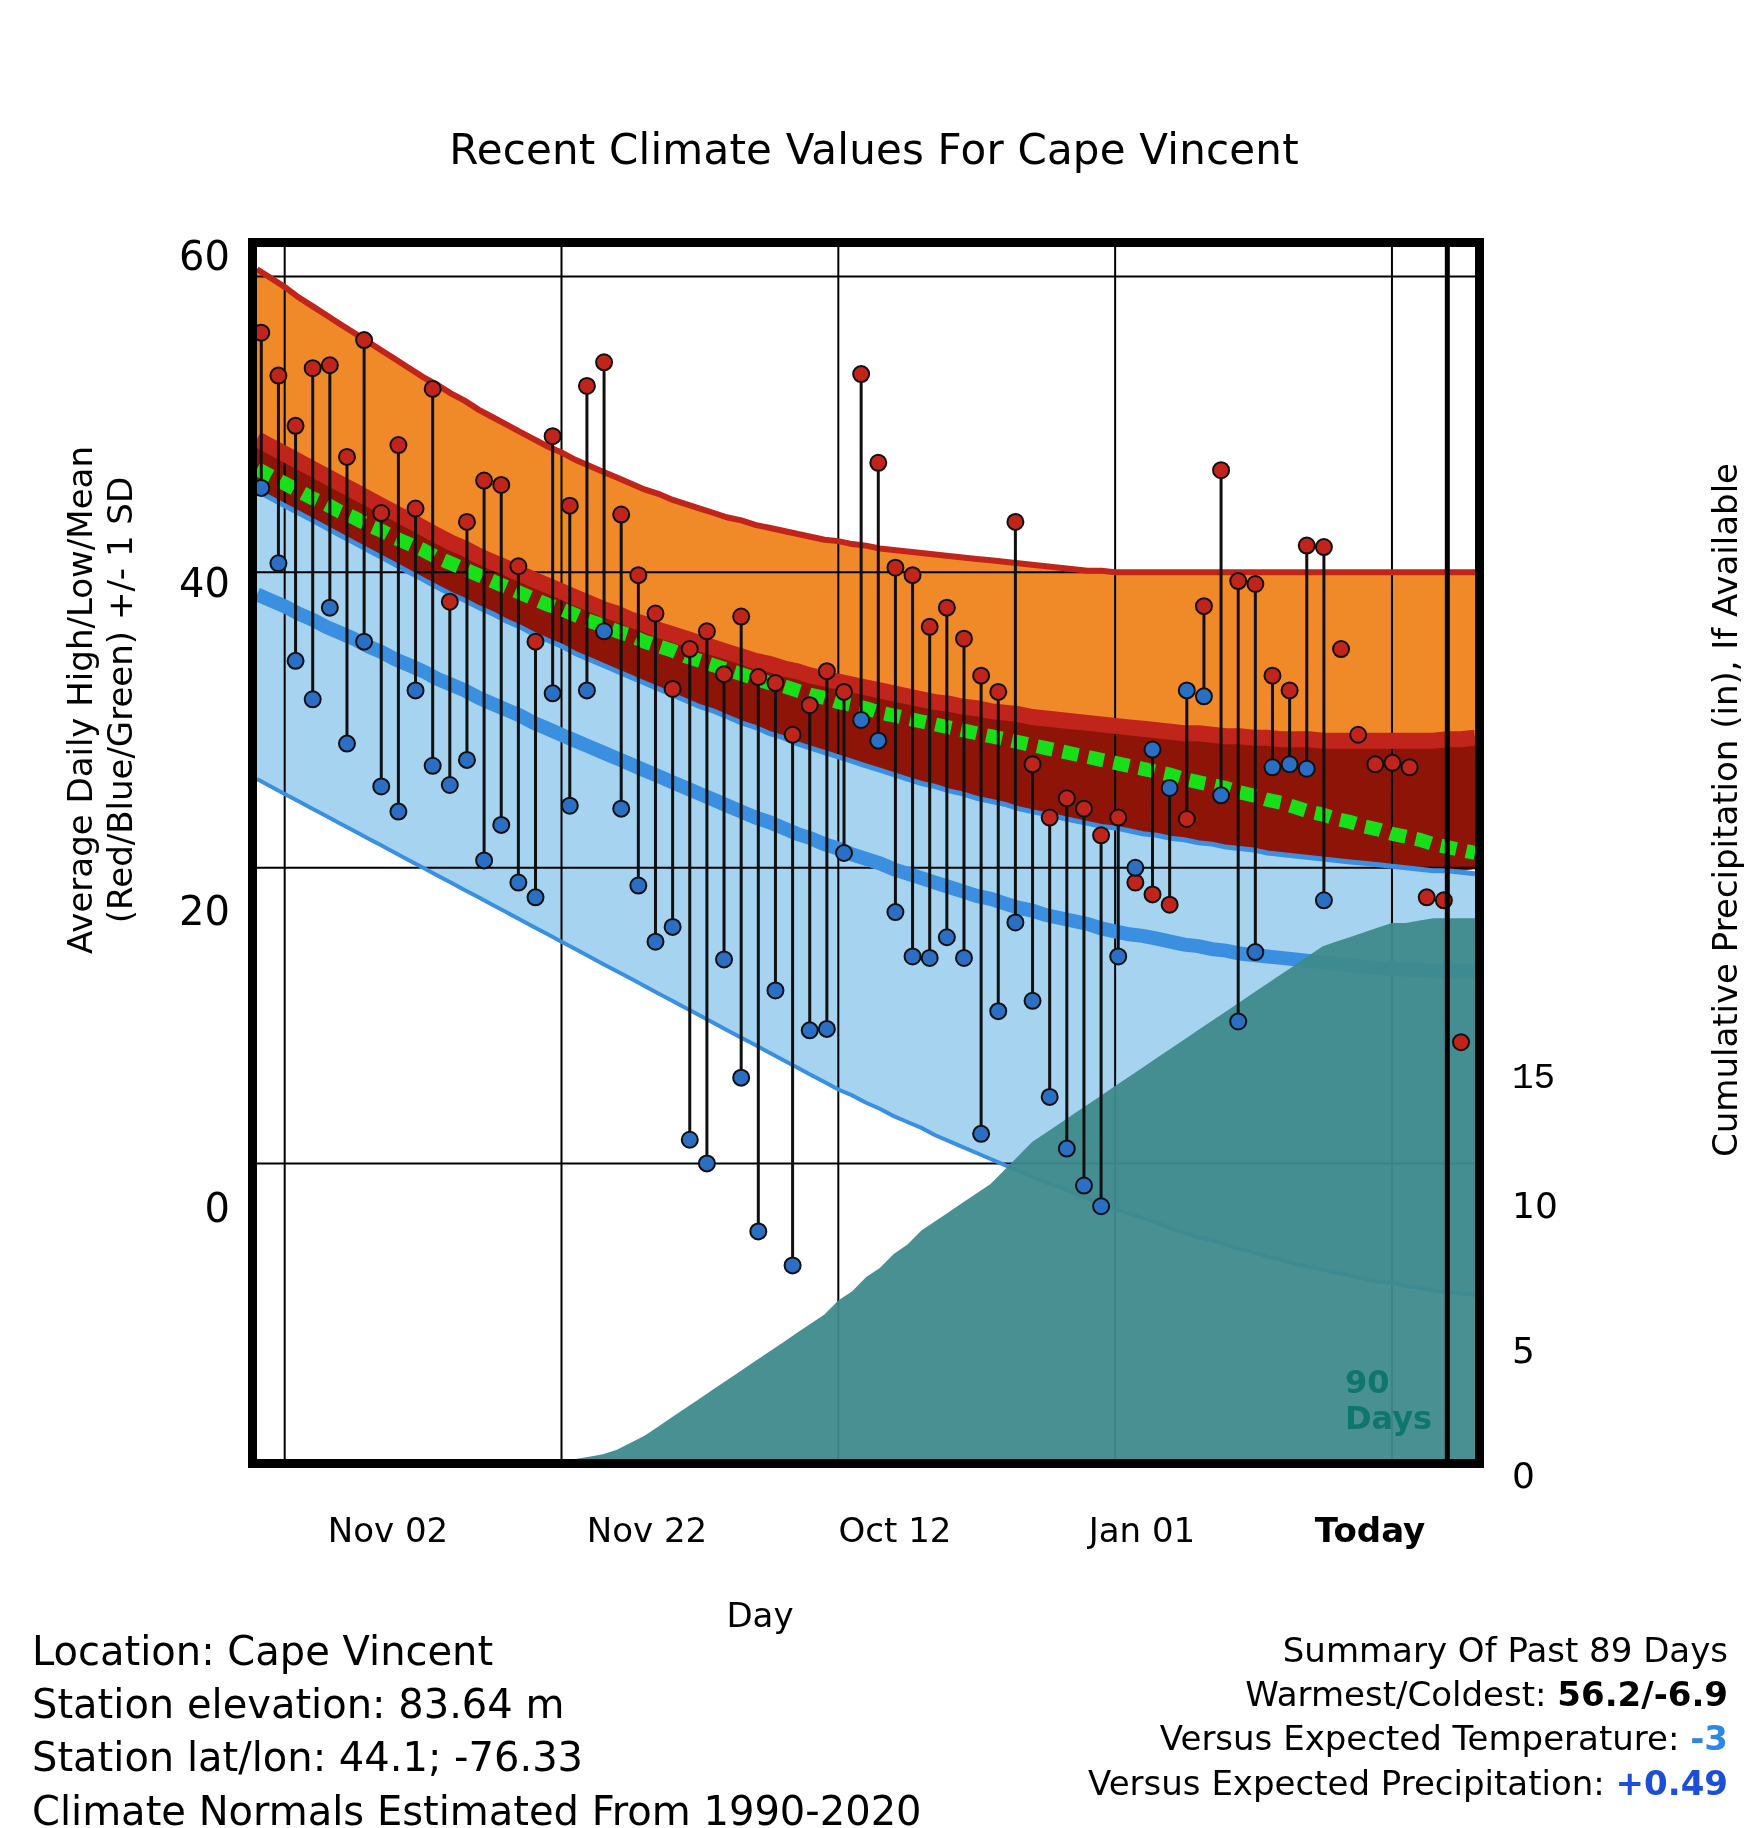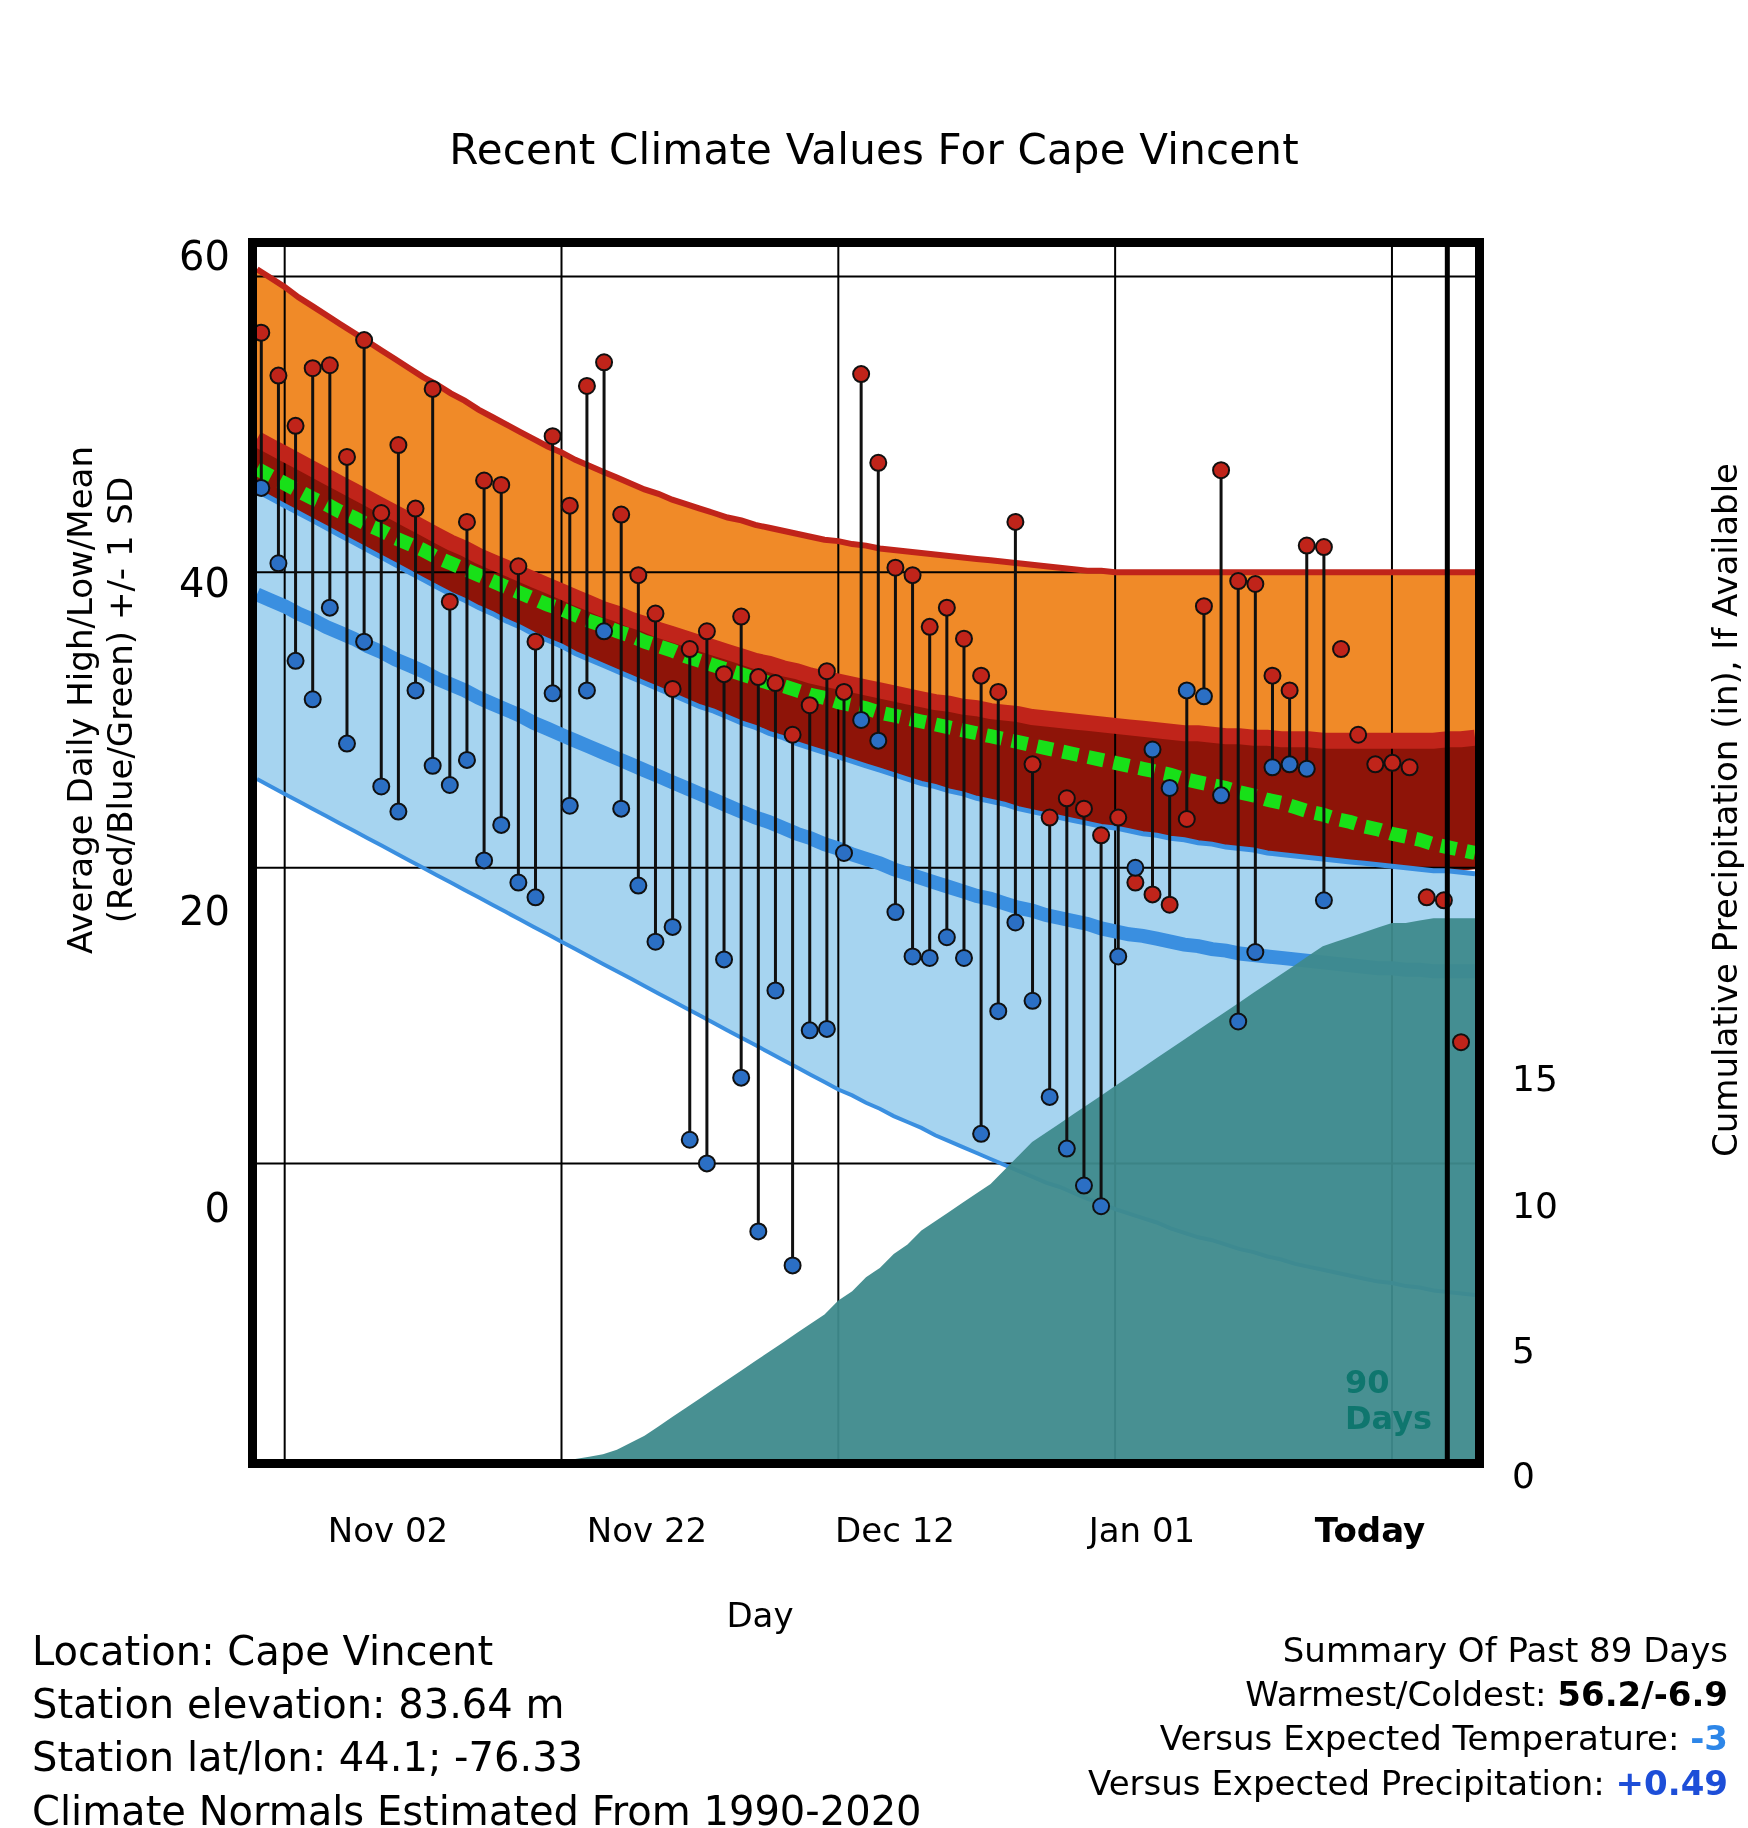--- a/index.html
+++ b/index.html
@@ -32,28 +32,28 @@
 
   <div class="ylabel-left">Average Daily High/Low/Mean (Red/Blue/Green) +/- 1 SD</div>
   <div class="ylabel-right">Cumulative Precipitation (in), If Available</div>
   <div class="xlabel">Day</div>
 
   <div class="ytick-left" style="left:100px;top:233px;">60</div>
   <div class="ytick-left" style="left:100px;top:560px;">40</div>
   <div class="ytick-left" style="left:100px;top:888px;">20</div>
   <div class="ytick-left" style="left:100px;top:1185px;">0</div>
 
-  <div class="ytick-right" style="left:1512px;top:1058px;">15</div>
+  <div class="ytick-right" style="left:1512px;top:1058px;font-family:Liberation Mono, monospace;">15</div>
   <div class="ytick-right" style="left:1512px;top:1185px;">10</div>
   <div class="ytick-right" style="left:1512px;top:1330px;">5</div>
   <div class="ytick-right" style="left:1512px;top:1455px;">0</div>
 
   <div class="xtick" style="left:258px;top:1510px;">Nov 02</div>
   <div class="xtick" style="left:517px;top:1510px;">Nov 22</div>
-  <div class="xtick" style="left:765px;top:1510px;">Dec 12</div>
+  <div class="xtick" style="left:765px;top:1510px;">Oct 12</div>
   <div class="xtick" style="left:1012px;top:1510px;">Jan 01</div>
   <div class="xtick bold" style="left:1240px;top:1510px;">Today</div>
 
   <div class="plotbox">
     <svg id="plot-svg" width="1218" height="1212" viewBox="0 0 1218 1212" preserveAspectRatio="none">
         <path d="M0.0 22.2 L13.8 31.0 L27.7 39.9 L41.5 50.3 L55.4 59.1 L69.2 68.0 L83.0 76.9 L96.9 85.7 L110.7 94.6 L124.6 103.5 L138.4 112.3 L152.3 121.2 L166.1 130.1 L179.9 137.5 L193.8 146.3 L207.6 153.7 L221.5 162.6 L235.3 170.0 L249.1 177.4 L263.0 184.8 L276.8 192.1 L290.7 199.5 L304.5 205.4 L318.3 212.8 L332.2 218.8 L346.0 224.7 L359.9 230.6 L373.7 236.5 L387.5 242.4 L401.4 246.8 L415.2 252.7 L429.1 257.2 L442.9 261.6 L456.8 266.0 L470.6 270.5 L484.4 273.4 L498.3 277.9 L512.1 280.8 L526.0 283.8 L539.8 286.7 L553.6 289.7 L567.5 292.7 L581.3 294.1 L595.2 297.1 L609.0 298.6 L622.8 301.5 L636.7 303.0 L650.5 304.5 L664.4 306.0 L678.2 307.4 L692.0 308.9 L705.9 310.4 L719.7 311.9 L733.6 313.3 L747.4 314.8 L761.3 316.3 L775.1 317.8 L788.9 319.3 L802.8 320.7 L816.6 322.2 L830.5 323.7 L844.3 323.7 L858.1 325.2 L872.0 325.2 L885.8 325.2 L899.7 325.2 L913.5 325.2 L927.3 325.2 L941.2 325.2 L955.0 325.2 L968.9 325.2 L982.7 325.2 L996.5 325.2 L1010.4 325.2 L1024.2 325.2 L1038.1 325.2 L1051.9 325.2 L1065.8 325.2 L1079.6 325.2 L1093.4 325.2 L1107.3 325.2 L1121.1 325.2 L1135.0 325.2 L1148.8 325.2 L1162.6 325.2 L1176.5 325.2 L1190.3 325.2 L1204.2 325.2 L1218.0 325.2 L1218.0 490.7 L1204.2 492.2 L1190.3 492.2 L1176.5 493.7 L1162.6 493.7 L1148.8 493.7 L1135.0 493.7 L1121.1 493.7 L1107.3 493.7 L1093.4 493.7 L1079.6 493.7 L1065.8 493.7 L1051.9 492.2 L1038.1 492.2 L1024.2 492.2 L1010.4 490.7 L996.5 490.7 L982.7 489.2 L968.9 489.2 L955.0 487.8 L941.2 486.3 L927.3 486.3 L913.5 484.8 L899.7 483.3 L885.8 481.8 L872.0 480.4 L858.1 478.9 L844.3 477.4 L830.5 475.9 L816.6 474.5 L802.8 473.0 L788.9 471.5 L775.1 470.0 L761.3 467.1 L747.4 465.6 L733.6 464.1 L719.7 461.2 L705.9 459.7 L692.0 456.7 L678.2 455.2 L664.4 452.3 L650.5 449.3 L636.7 446.4 L622.8 443.4 L609.0 440.5 L595.2 437.5 L581.3 434.5 L567.5 431.6 L553.6 428.6 L539.8 424.2 L526.0 421.2 L512.1 416.8 L498.3 413.9 L484.4 409.4 L470.6 405.0 L456.8 400.6 L442.9 396.1 L429.1 391.7 L415.2 387.2 L401.4 382.8 L387.5 376.9 L373.7 372.5 L359.9 366.6 L346.0 362.1 L332.2 356.2 L318.3 350.3 L304.5 344.4 L290.7 338.5 L276.8 332.6 L263.0 326.6 L249.1 320.7 L235.3 314.8 L221.5 308.9 L207.6 301.5 L193.8 295.6 L179.9 288.2 L166.1 280.8 L152.3 273.4 L138.4 266.0 L124.6 258.7 L110.7 251.3 L96.9 243.9 L83.0 236.5 L69.2 229.1 L55.4 221.7 L41.5 214.3 L27.7 206.9 L13.8 199.5 L0.0 192.1 Z" fill="#f08a28" stroke="none"></path>
         <path d="M0.0 192.1 L13.8 199.5 L27.7 206.9 L41.5 214.3 L55.4 221.7 L69.2 229.1 L83.0 236.5 L96.9 243.9 L110.7 251.3 L124.6 258.7 L138.4 266.0 L152.3 273.4 L166.1 280.8 L179.9 288.2 L193.8 295.6 L207.6 301.5 L221.5 308.9 L235.3 314.8 L249.1 320.7 L263.0 326.6 L276.8 332.6 L290.7 338.5 L304.5 344.4 L318.3 350.3 L332.2 356.2 L346.0 362.1 L359.9 366.6 L373.7 372.5 L387.5 376.9 L401.4 382.8 L415.2 387.2 L429.1 391.7 L442.9 396.1 L456.8 400.6 L470.6 405.0 L484.4 409.4 L498.3 413.9 L512.1 416.8 L526.0 421.2 L539.8 424.2 L553.6 428.6 L567.5 431.6 L581.3 434.5 L595.2 437.5 L609.0 440.5 L622.8 443.4 L636.7 446.4 L650.5 449.3 L664.4 452.3 L678.2 455.2 L692.0 456.7 L705.9 459.7 L719.7 461.2 L733.6 464.1 L747.4 465.6 L761.3 467.1 L775.1 470.0 L788.9 471.5 L802.8 473.0 L816.6 474.5 L830.5 475.9 L844.3 477.4 L858.1 478.9 L872.0 480.4 L885.8 481.8 L899.7 483.3 L913.5 484.8 L927.3 486.3 L941.2 486.3 L955.0 487.8 L968.9 489.2 L982.7 489.2 L996.5 490.7 L1010.4 490.7 L1024.2 492.2 L1038.1 492.2 L1051.9 492.2 L1065.8 493.7 L1079.6 493.7 L1093.4 493.7 L1107.3 493.7 L1121.1 493.7 L1135.0 493.7 L1148.8 493.7 L1162.6 493.7 L1176.5 493.7 L1190.3 492.2 L1204.2 492.2 L1218.0 490.7 L1218.0 622.3 L1204.2 623.7 L1190.3 623.7 L1176.5 625.2 L1162.6 625.2 L1148.8 625.2 L1135.0 625.2 L1121.1 625.2 L1107.3 625.2 L1093.4 625.2 L1079.6 623.7 L1065.8 623.7 L1051.9 623.7 L1038.1 622.3 L1024.2 622.3 L1010.4 620.8 L996.5 620.8 L982.7 619.3 L968.9 617.8 L955.0 617.8 L941.2 616.3 L927.3 614.9 L913.5 613.4 L899.7 611.9 L885.8 610.4 L872.0 609.0 L858.1 607.5 L844.3 606.0 L830.5 604.5 L816.6 603.0 L802.8 601.6 L788.9 600.1 L775.1 597.1 L761.3 595.7 L747.4 594.2 L733.6 591.2 L719.7 589.7 L705.9 586.8 L692.0 583.8 L678.2 582.4 L664.4 579.4 L650.5 576.4 L636.7 573.5 L622.8 570.5 L609.0 567.6 L595.2 564.6 L581.3 561.7 L567.5 558.7 L553.6 555.7 L539.8 552.8 L526.0 548.4 L512.1 545.4 L498.3 541.0 L484.4 538.0 L470.6 533.6 L456.8 529.1 L442.9 526.2 L429.1 521.8 L415.2 517.3 L401.4 512.9 L387.5 508.4 L373.7 504.0 L359.9 499.6 L346.0 495.1 L332.2 490.7 L318.3 486.3 L304.5 480.4 L290.7 475.9 L276.8 471.5 L263.0 467.1 L249.1 461.2 L235.3 456.7 L221.5 450.8 L207.6 446.4 L193.8 440.5 L179.9 436.0 L166.1 430.1 L152.3 424.2 L138.4 419.8 L124.6 413.9 L110.7 407.9 L96.9 402.0 L83.0 396.1 L69.2 391.7 L55.4 385.8 L41.5 379.9 L27.7 373.9 L13.8 368.0 L0.0 362.1 Z" fill="#8e1408" stroke="none"></path>
         <path d="M0.0 243.9 L13.8 251.3 L27.7 258.7 L41.5 266.0 L55.4 273.4 L69.2 280.8 L83.0 288.2 L96.9 295.6 L110.7 303.0 L124.6 310.4 L138.4 317.8 L152.3 325.2 L166.1 332.6 L179.9 340.0 L193.8 347.3 L207.6 353.3 L221.5 360.6 L235.3 366.6 L249.1 373.9 L263.0 379.9 L276.8 387.2 L290.7 393.2 L304.5 399.1 L318.3 406.5 L332.2 412.4 L346.0 418.3 L359.9 424.2 L373.7 430.1 L387.5 436.0 L401.4 441.9 L415.2 447.8 L429.1 453.8 L442.9 459.7 L456.8 464.1 L470.6 470.0 L484.4 475.9 L498.3 480.4 L512.1 486.3 L526.0 490.7 L539.8 496.6 L553.6 501.1 L567.5 505.5 L581.3 509.9 L595.2 514.4 L609.0 518.8 L622.8 523.2 L636.7 527.7 L650.5 532.1 L664.4 536.5 L678.2 539.5 L692.0 543.9 L705.9 546.9 L719.7 551.3 L733.6 554.3 L747.4 557.2 L761.3 561.7 L775.1 564.6 L788.9 567.6 L802.8 570.5 L816.6 573.5 L830.5 576.4 L844.3 579.4 L858.1 580.9 L872.0 583.8 L885.8 586.8 L899.7 588.3 L913.5 591.2 L927.3 592.7 L941.2 595.7 L955.0 597.1 L968.9 600.1 L982.7 601.6 L996.5 603.0 L1010.4 606.0 L1024.2 607.5 L1038.1 609.0 L1051.9 610.4 L1065.8 611.9 L1079.6 613.4 L1093.4 614.9 L1107.3 616.3 L1121.1 617.8 L1135.0 619.3 L1148.8 620.8 L1162.6 622.3 L1176.5 623.7 L1190.3 623.7 L1204.2 625.2 L1218.0 626.7 L1218.0 1047.9 L1204.2 1046.5 L1190.3 1045.0 L1176.5 1043.5 L1162.6 1040.5 L1148.8 1039.1 L1135.0 1036.1 L1121.1 1034.6 L1107.3 1031.7 L1093.4 1028.7 L1079.6 1025.8 L1065.8 1022.8 L1051.9 1019.9 L1038.1 1016.9 L1024.2 1012.5 L1010.4 1009.5 L996.5 1005.1 L982.7 1002.1 L968.9 997.7 L955.0 993.2 L941.2 990.3 L927.3 985.9 L913.5 981.4 L899.7 975.5 L885.8 971.1 L872.0 966.6 L858.1 962.2 L844.3 956.3 L830.5 951.9 L816.6 946.0 L802.8 940.0 L788.9 935.6 L775.1 929.7 L761.3 923.8 L747.4 917.9 L733.6 912.0 L719.7 906.0 L705.9 900.1 L692.0 894.2 L678.2 888.3 L664.4 880.9 L650.5 875.0 L636.7 869.1 L622.8 861.7 L609.0 855.8 L595.2 848.4 L581.3 842.5 L567.5 835.1 L553.6 827.7 L539.8 820.3 L526.0 812.9 L512.1 805.5 L498.3 798.1 L484.4 790.8 L470.6 783.4 L456.8 776.0 L442.9 768.6 L429.1 761.2 L415.2 753.8 L401.4 746.4 L387.5 739.0 L373.7 731.6 L359.9 724.2 L346.0 716.9 L332.2 709.5 L318.3 702.1 L304.5 694.7 L290.7 687.3 L276.8 679.9 L263.0 672.5 L249.1 665.1 L235.3 657.7 L221.5 650.3 L207.6 643.0 L193.8 635.6 L179.9 628.2 L166.1 620.8 L152.3 613.4 L138.4 606.0 L124.6 598.6 L110.7 591.2 L96.9 583.8 L83.0 576.4 L69.2 569.0 L55.4 561.7 L41.5 554.3 L27.7 546.9 L13.8 539.5 L0.0 532.1 Z" fill="#a6d4f0" stroke="none"></path>
         <line x1="0" y1="916.390243902439" x2="1218" y2="916.390243902439" stroke="#000" stroke-width="2"></line>
         <line x1="0" y1="620.780487804878" x2="1218" y2="620.780487804878" stroke="#000" stroke-width="2"></line>

